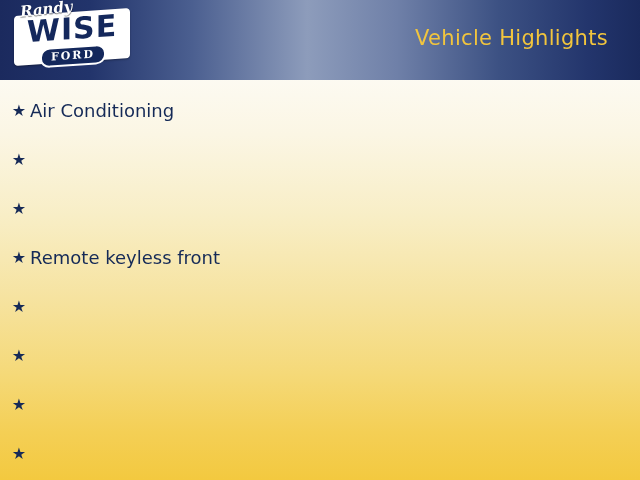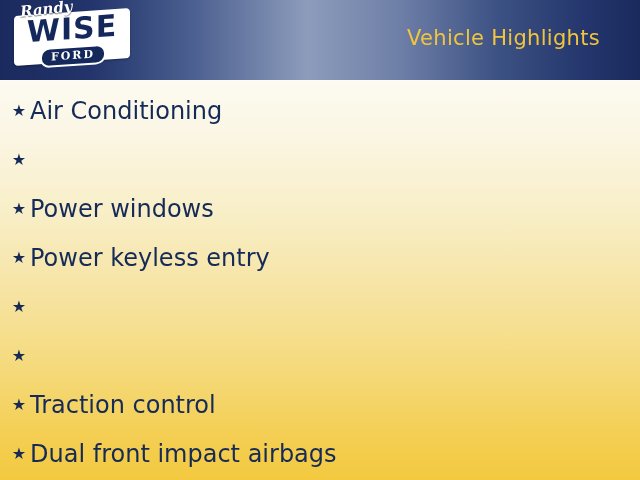--- a/index.html
+++ b/index.html
@@ -41,21 +41,21 @@
         #22346b 14%,
         #4b5f90 30%,
         #8d9cbb 48%,
         #6f80a8 62%,
         #3c5183 78%,
         #23356c 92%,
         #1a2a5d 100%);
   }
   .header-title {
     position: absolute;
-    right: 40px;
+    right: 32px;
     top: 26px;
     color: #f2c53d;
     font-size: 21px;
     letter-spacing: 0.3px;
     white-space: nowrap;
   }
   
   .logo {
     position: absolute;
     left: 8px;
@@ -142,21 +142,21 @@
   .star {
     width: 22px;
     flex: 0 0 22px;
     color: #162a57;
     font-size: 16px;
     line-height: 16px;
     text-align: center;
   }
   .feature-label {
     color: #152a57;
-    font-size: 24px;
+    font-size: 18px;
     white-space: nowrap;
   }
 </style>
 </head>
 <body>
 
 <div class="slide">
 
   <div class="header">
     <div class="logo">
@@ -173,35 +173,32 @@
   <ul class="features">
     <li class="feature">
       <span class="star">★</span>
       <span class="feature-label">Air Conditioning</span>
     </li>
     <li class="feature">
       <span class="star">★</span>
     </li>
     <li class="feature">
       <span class="star">★</span>
-      <span class="feature-label">Power windows</span>
-    </li>
-    <li class="feature">
-      <span class="star">★</span>
-      <span class="feature-label">Power keyless entry</span>
-    </li>
-    <li class="feature">
-      <span class="star">★</span>
-    </li>
-    <li class="feature">
-      <span class="star">★</span>
-    </li>
-    <li class="feature">
-      <span class="star">★</span>
-      <span class="feature-label">Traction control</span>
-    </li>
-    <li class="feature">
-      <span class="star">★</span>
-      <span class="feature-label">Dual front impact airbags</span>
+    </li>
+    <li class="feature">
+      <span class="star">★</span>
+      <span class="feature-label">Remote keyless front</span>
+    </li>
+    <li class="feature">
+      <span class="star">★</span>
+    </li>
+    <li class="feature">
+      <span class="star">★</span>
+    </li>
+    <li class="feature">
+      <span class="star">★</span>
+    </li>
+    <li class="feature">
+      <span class="star">★</span>
     </li>
   </ul>
 
 </div>
 
 </body></html>

